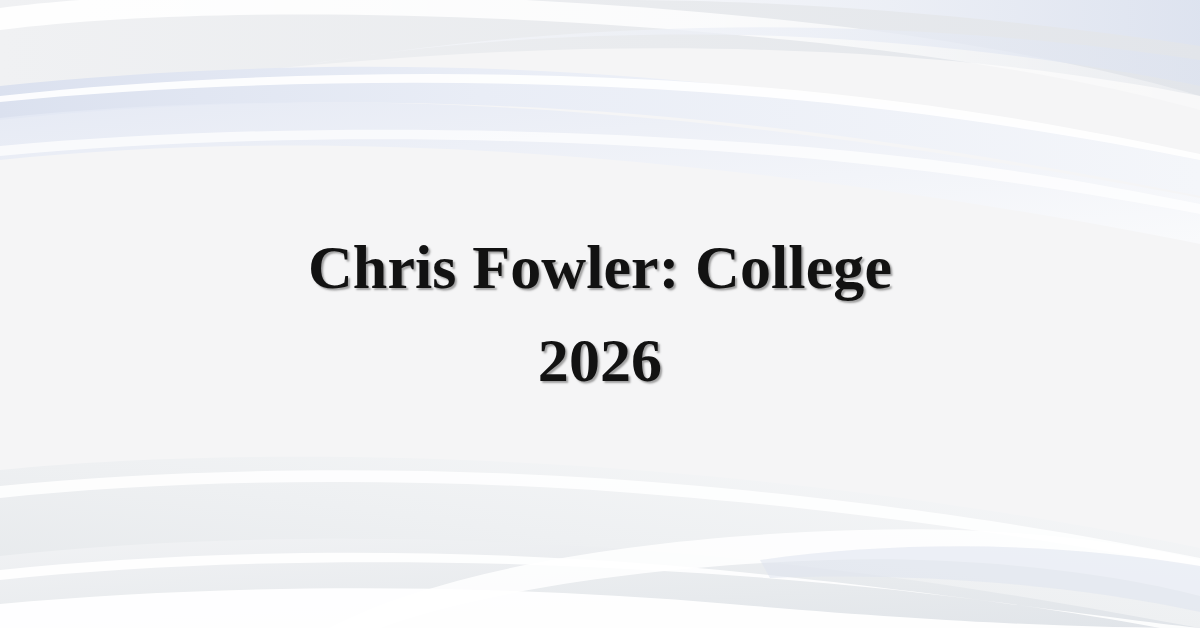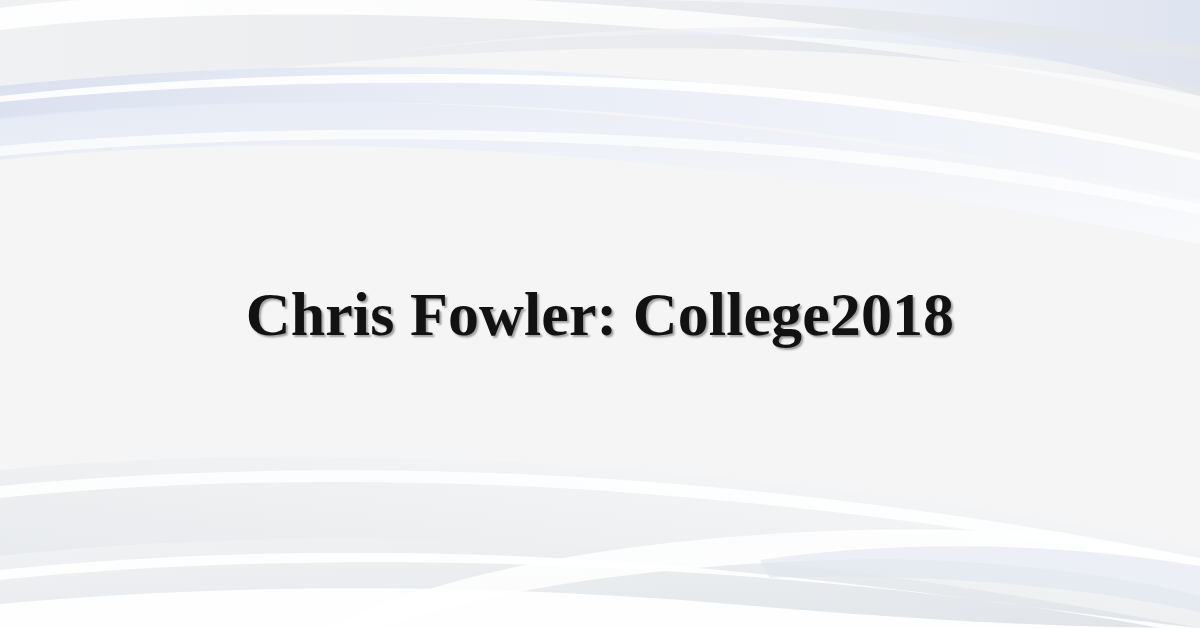--- a/index.html
+++ b/index.html
@@ -32,21 +32,21 @@
   }
 
   
   #headline {
     position: absolute;
     left: 0;
     top: 0;
     width: 1200px;
     height: 628px;
     display: flex;
-    flex-direction: row;
+    flex-direction: column;
     align-items: center;
     justify-content: center;
     text-align: center;
   }
 
   .title-line {
     display: block;
     font-family: "Liberation Serif", serif;
     font-weight: 700;
     font-size: 62px;
@@ -139,16 +139,16 @@
              C1100,570 960,556 830,560 C640,566 470,594 380,628 Z"></path>
 
     <path fill="#dfe4ee" opacity="0.55" d="M760,560 C900,540 1060,542 1200,566 L1200,612 C1070,584 910,572 770,578 Z"></path>
 
     <path fill="#ffffff" opacity="0.95" d="M0,604 C220,584 480,582 730,604 C940,622 1080,628 1200,628 L1200,628
              L0,628 Z"></path>
   </svg>
 
   <div id="headline">
     <span class="title-line">Chris Fowler: College</span>
-    <span class="title-line">2018</span>
+    <span class="title-line">2026</span>
   </div>
 
 </div>
 
 </body></html>

